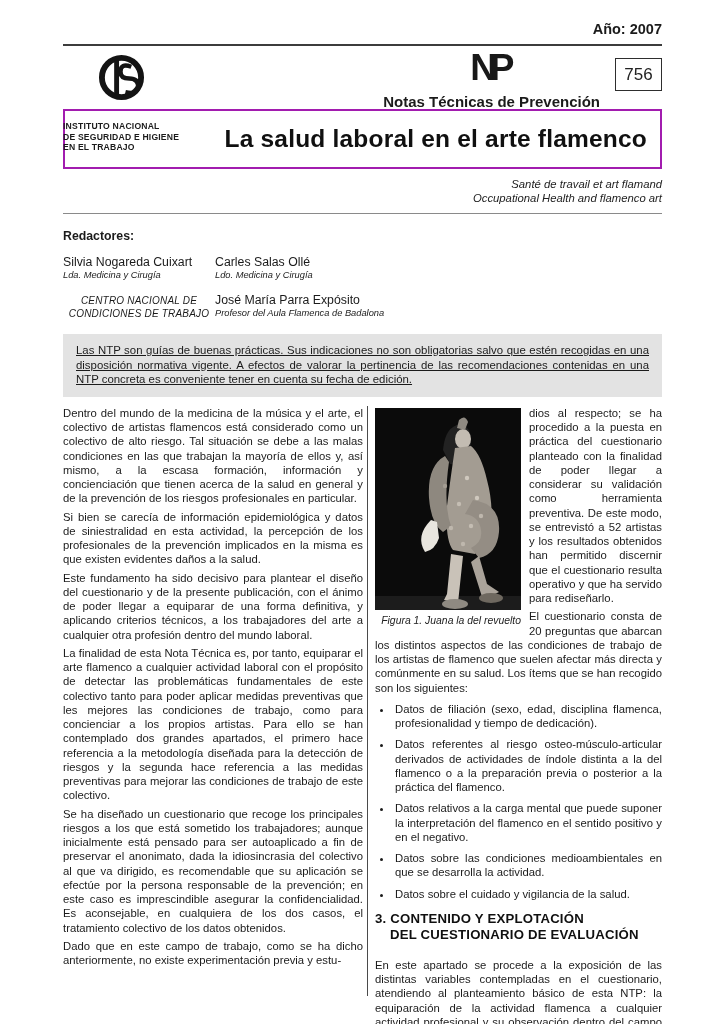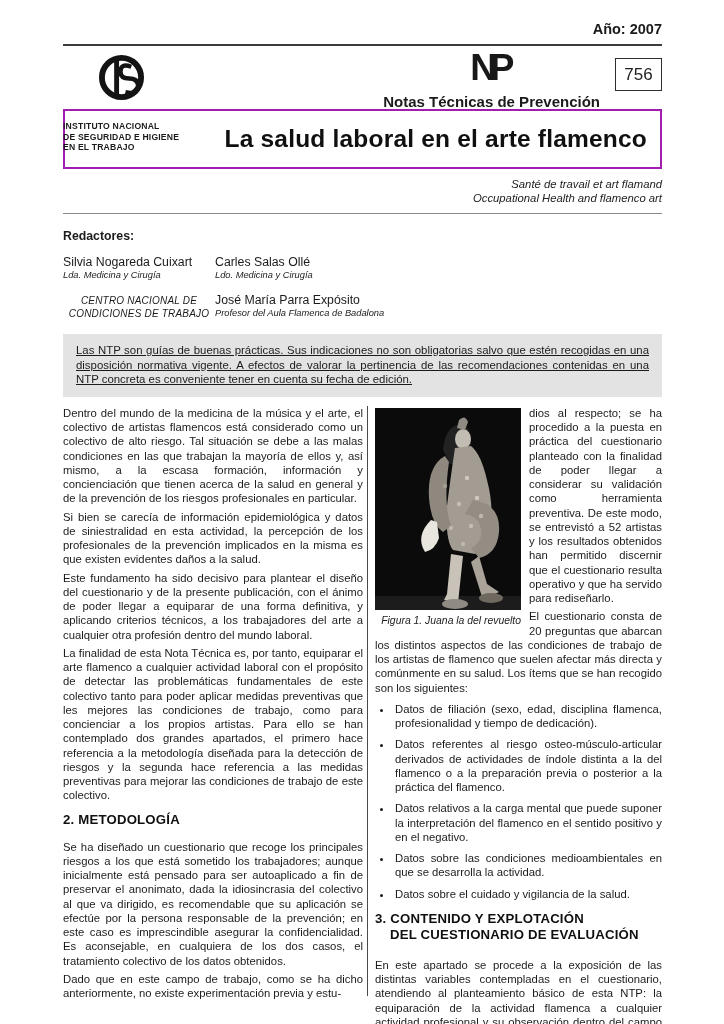--- a/index.html
+++ b/index.html
@@ -134,21 +134,20 @@
 
   <div class="notice" id="noticeBox" style="background: rgb(227, 227, 227);">Las NTP son guías de buenas prácticas. Sus indicaciones no son obligatorias salvo que estén recogidas en una disposición normativa vigente. A efectos de valorar la pertinencia de las recomendaciones contenidas en una NTP concreta es conveniente tener en cuenta su fecha de edición.</div>
 
   <div class="columns">
 
     <div class="col-left">
       <p class="body">Dentro del mundo de la medicina de la música y el arte, el colectivo de artistas flamencos está considerado como un colectivo de alto riesgo. Tal situación se debe a las malas condiciones en las que trabajan la mayoría de ellos y, así mismo, a la escasa formación, información y concienciación que tienen acerca de la salud en general y de la prevención de los riesgos profesionales en particular.</p>
       <p class="body">Si bien se carecía de información epidemiológica y datos de siniestralidad en esta actividad, la percepción de los profesionales de la prevención implicados en la misma es que existen evidentes daños a la salud.</p>
       <p class="body">Este fundamento ha sido decisivo para plantear el diseño del cuestionario y de la presente publicación, con el ánimo de poder llegar a equiparar de una forma definitiva, y aplicando criterios técnicos, a los trabajadores del arte a cualquier otra profesión dentro del mundo laboral.</p>
       <p class="body">La finalidad de esta Nota Técnica es, por tanto, equiparar el arte flamenco a cualquier actividad laboral con el propósito de detectar las problemáticas fundamentales de este colectivo tanto para poder aplicar medidas preventivas que les mejores las condiciones de trabajo, como para concienciar a los propios artistas. Para ello se han contemplado dos grandes apartados, el primero hace referencia a la metodología diseñada para la detección de riesgos y la segunda hace referencia a las medidas preventivas para mejorar las condiciones de trabajo de este colectivo.</p>
-      <div class="sec-heading second">2. METODOLOGÍA</div>
       <p class="body">Se ha diseñado un cuestionario que recoge los principales riesgos a los que está sometido los trabajadores; aunque inicialmente está pensado para ser autoaplicado a fin de preservar el anonimato, dada la idiosincrasia del colectivo al que va dirigido, es recomendable que su aplicación se efectúe por la persona responsable de la prevención; en este caso es imprescindible asegurar la confidencialidad. Es aconsejable, en cualquiera de los dos casos, el tratamiento colectivo de los datos obtenidos.</p>
       <p class="body">Dado que en este campo de trabajo, como se ha dicho anteriormente, no existe experimentación previa y estu-</p>
     </div>
 
     <div class="col-divider"></div>
 
     <div class="col-right">
       <figure class="photo-fig">
         <span class="photo">
           <svg width="146" height="202" viewBox="0 0 146 202" aria-hidden="true">

